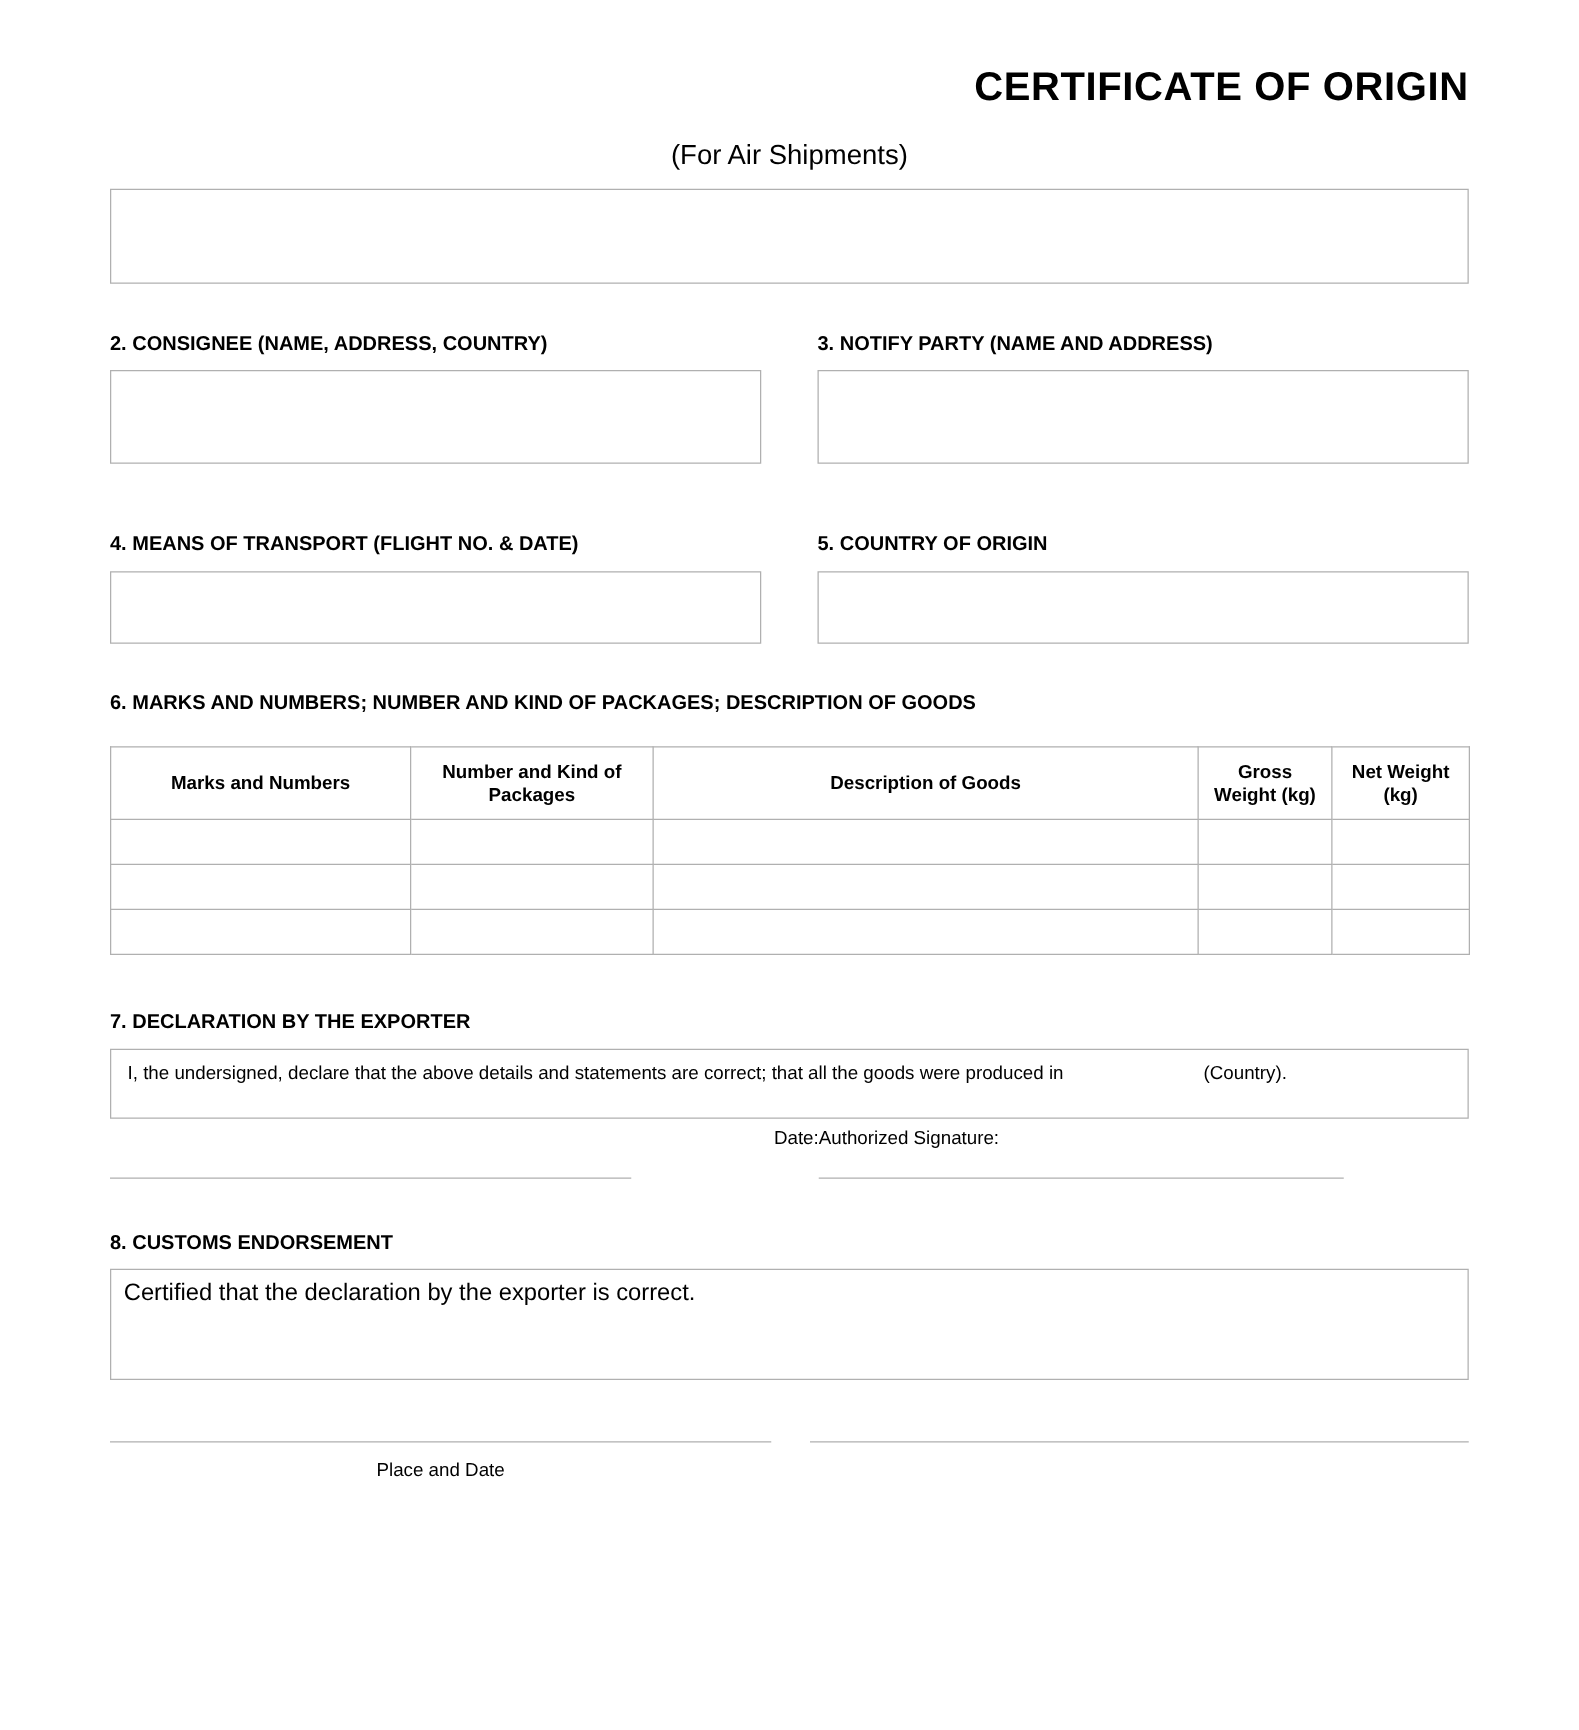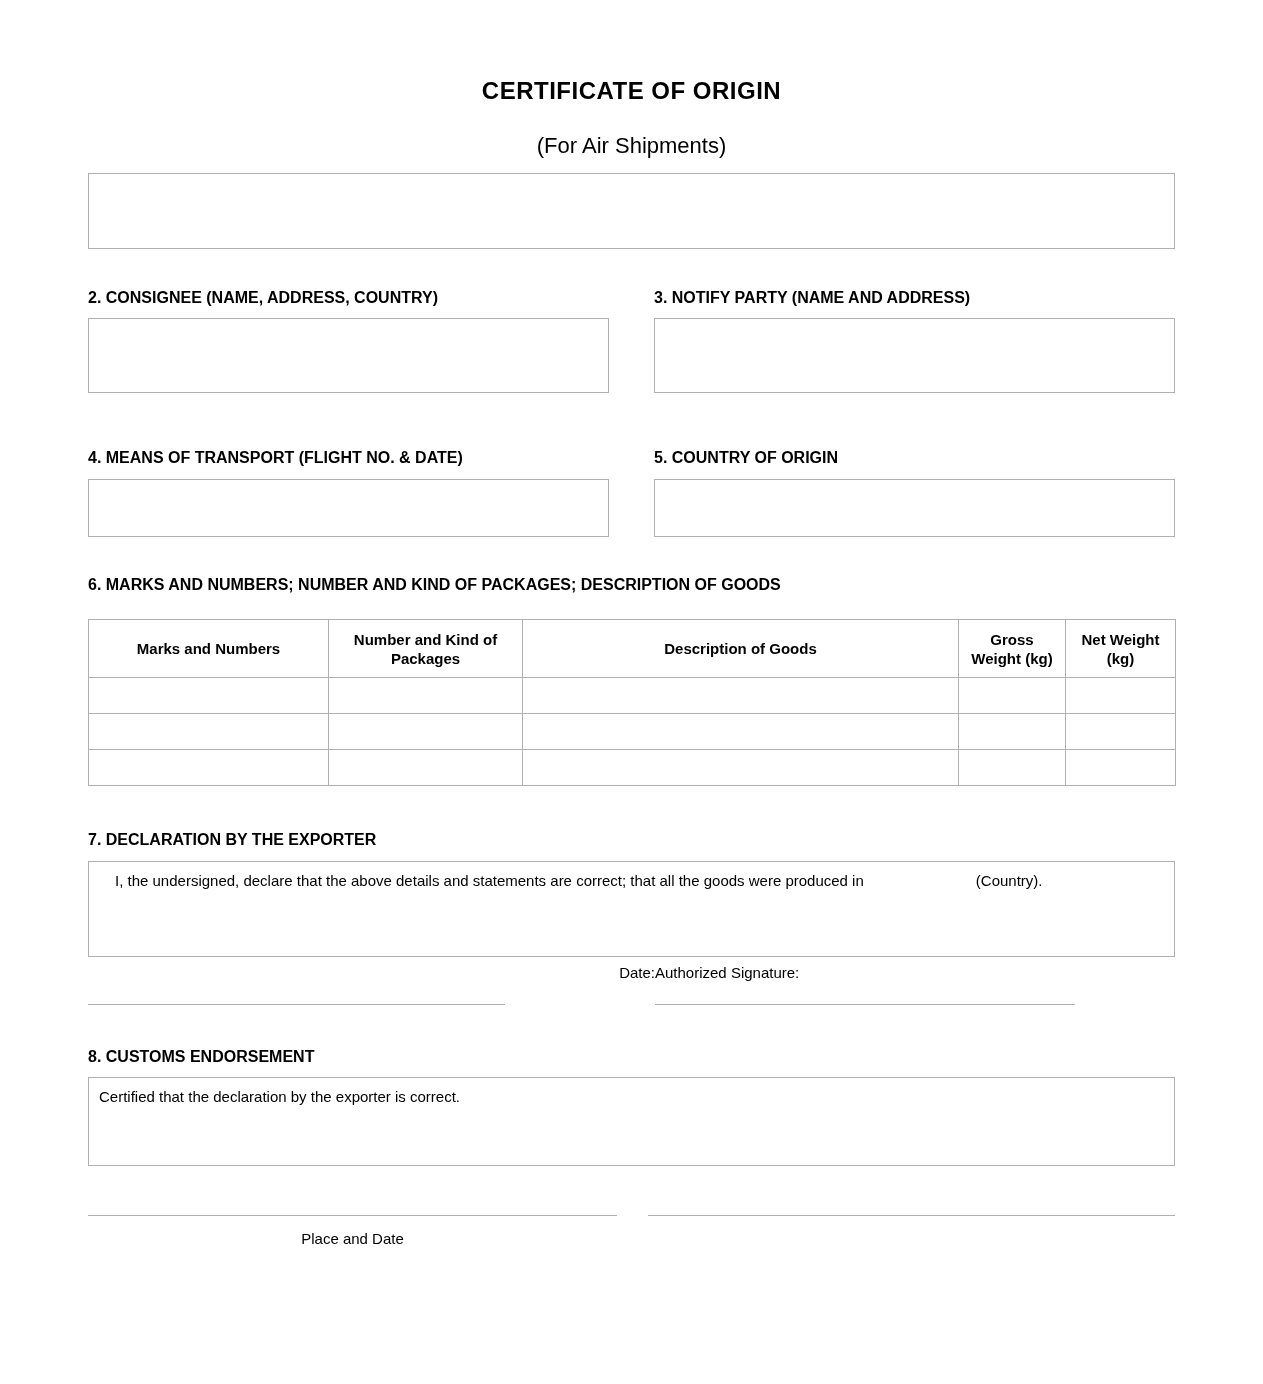--- a/index.html
+++ b/index.html
@@ -9,23 +9,23 @@
     height: 1384px;
     overflow: hidden;
     font-family: "Liberation Sans", sans-serif;
     color: #000000;
   }
   .page {
     width: 1087px;
     margin: 0 auto;
   }
   .title {
-    margin-top: 74px;
-    text-align: center;
-    font-size: 24px;
+    margin-top: 52px;
+    text-align: right;
+    font-size: 32px;
     font-weight: bold;
     letter-spacing: 0.5px;
     line-height: 34px;
   }
   .subtitle {
     margin-top: 26px;
     text-align: center;
     font-size: 22px;
     font-weight: normal;
     line-height: 24px;
@@ -78,25 +78,25 @@
     padding: 2px 6px;
   }
   .col-marks  { width: 240px; }
   .col-pkgs   { width: 194px; }
   .col-desc   { width: 436px; }
   .col-gross  { width: 107px; }
   .col-net    { width: 110px; }
   
   .decl-box {
     margin-top: 12px;
-    height: 96px;
+    height: 56px;
     border: 1px solid #b0b0b0;
     font-size: 15px;
     line-height: 20px;
-    padding: 9px 26px;
+    padding: 9px 13px;
   }
   .blank {
     display: inline-block;
     width: 112px;
     height: 14px;
   }
   .datesig {
     margin-top: 7px;
     display: flex;
   }
@@ -111,21 +111,21 @@
     border-bottom: 1px solid #b0b0b0;
     height: 0;
   }
   .fill-line.w417 { width: 417px; }
   .fill-line.w420 { width: 420px; }
   
   .customs-box {
     margin-top: 11px;
     height: 89px;
     border: 1px solid #b0b0b0;
-    font-size: 15px;
+    font-size: 19px;
     line-height: 20px;
     padding: 9px 10px;
   }
   
   .footer {
     margin-top: 49px;
     display: flex;
     justify-content: space-between;
   }
   .foot-col-left  { width: 529px; }

